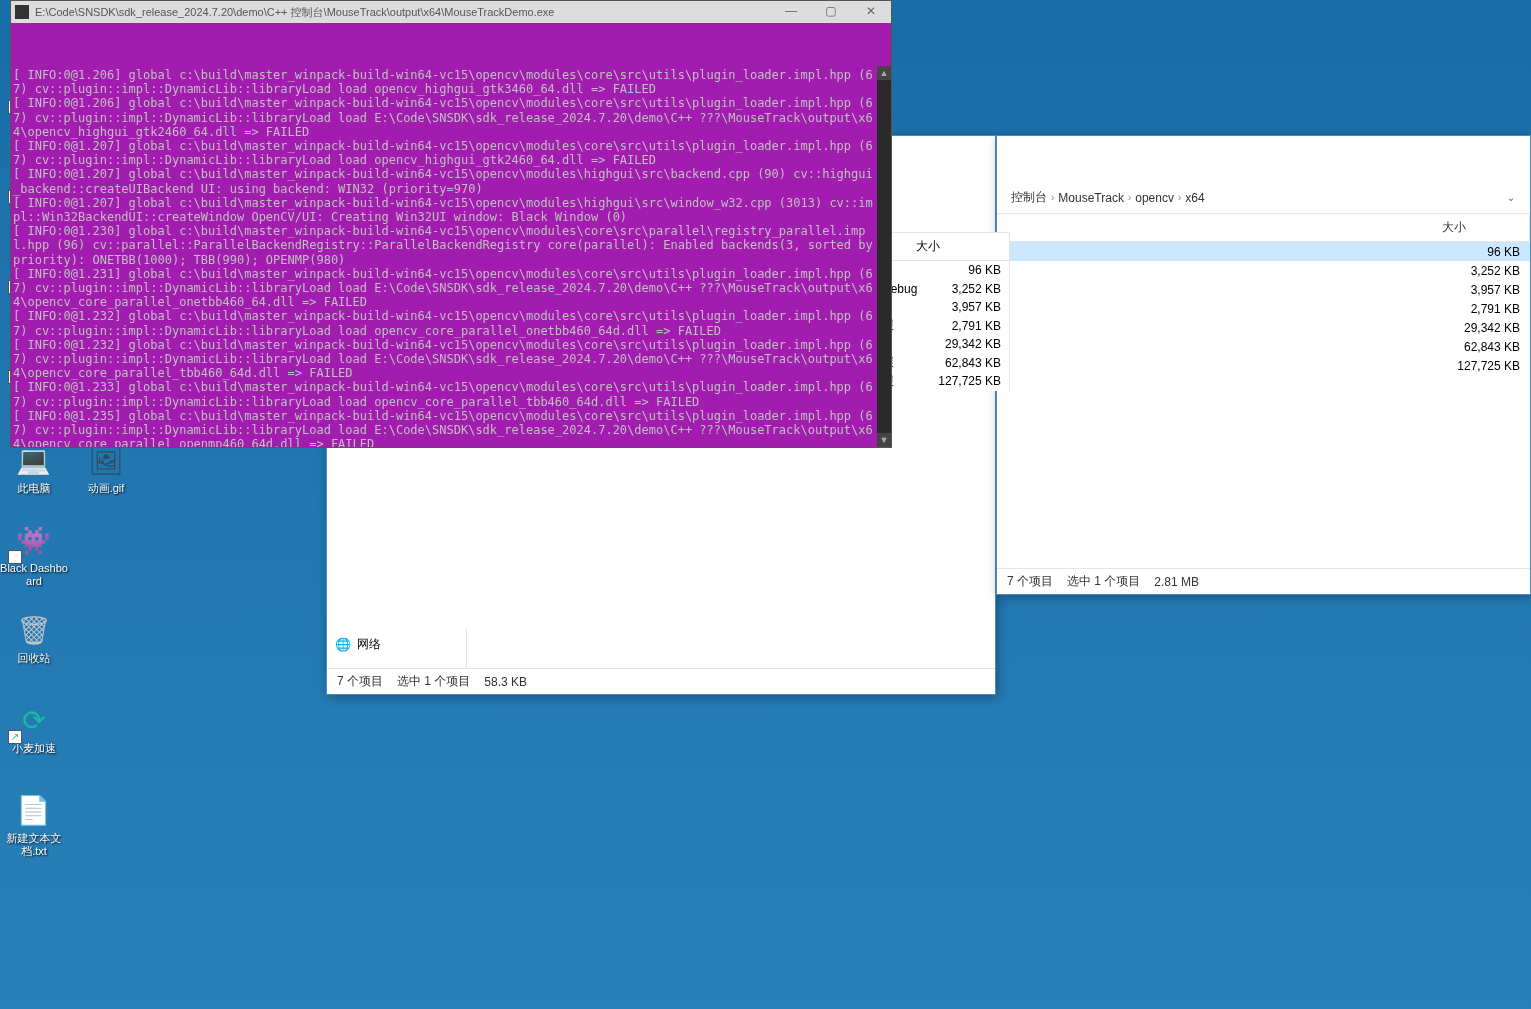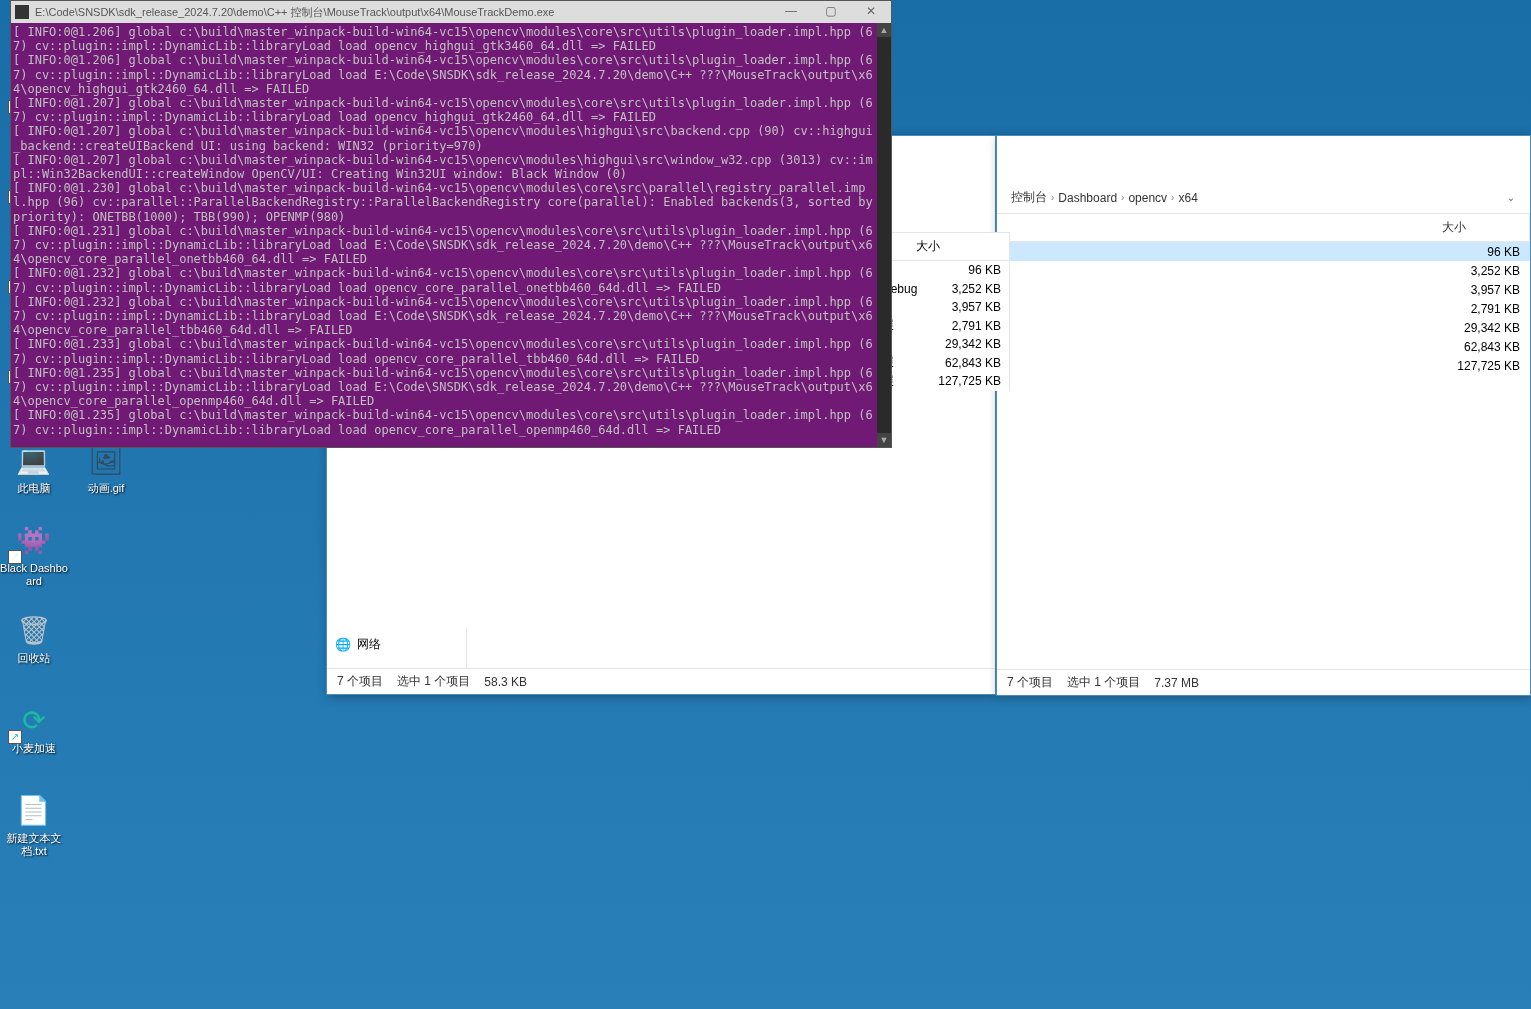--- a/index.html
+++ b/index.html
@@ -47,24 +47,25 @@
   word-break: break-all;
 }
 
 
 .console {
   position: absolute;
   left: 10px;
   top: 0;
   width: 882px;
   height: 448px;
-  background: #701a75;
+  background: #a21caf;
   border: 1px solid #555;
   display: flex;
   flex-direction: column;
+  gap: 43px;
 }
 .console-title {
   height: 22px;
   background: #ddd;
   display: flex;
   align-items: center;
   font-size: 11px;
   color: #555;
   padding-left: 4px;
 }
@@ -121,21 +122,21 @@
 
 .explorer {
   position: absolute;
   background: #fff;
   border: 1px solid #4c8bbd;
   display: flex;
   flex-direction: column;
   box-shadow: 2px 2px 10px rgba(0,0,0,.3);
 }
 .explorer.left { left: 326px; top: 135px; width: 670px; height: 560px; }
-.explorer.right { left: 996px; top: 135px; width: 535px; height: 561px; }
+.explorer.right { left: 996px; top: 135px; width: 535px; height: 460px; }
 
 .explorer .breadcrumb {
   height: 32px;
   display: flex;
   align-items: center;
   padding: 0 10px;
   font-size: 12px;
   color: #333;
   border-bottom: 1px solid #e5e5e5;
 }
@@ -270,21 +271,21 @@
     <span>选中 1 个项目</span>
     <span>58.3 KB</span>
   </div>
 </div>
 
 <div class="explorer right">
   <div style="height:46px"></div>
   <div class="breadcrumb">
     <span class="crumb">控制台</span>
     <span class="sep">›</span>
-    <span class="crumb">Dashboard</span>
+    <span class="crumb">MouseTrack</span>
     <span class="sep">›</span>
     <span class="crumb">opencv</span>
     <span class="sep">›</span>
     <span class="crumb">x64</span>
     <span class="drop">⌄</span>
   </div>
   <div class="columns">
     <div class="col size">大小</div>
   </div>
   <div class="main">
@@ -308,21 +309,21 @@
           <div class="fsize">62,843 KB</div>
         </div>
         <div class="row">
           <div class="fsize">127,725 KB</div>
         </div>
       </div>
   </div>
   <div class="status">
     <span>7 个项目</span>
     <span>选中 1 个项目</span>
-    <span>7.37 MB</span>
+    <span>2.81 MB</span>
   </div>
 </div>
 
 <div style="position:absolute; left:878px; top:232px; width:132px; background:#fff; border-right:1px solid #e5e5e5; border-top:1px solid #e5e5e5;">
   <div style="height:28px; display:flex; align-items:center; border-bottom:1px solid #e5e5e5;">
     <div style="width:32px; padding-left:6px; font-size:12px;"></div>
     <div style="flex:1; font-size:12px; padding-left:6px;">大小</div>
   </div>
   <div id="files-left-vis">
       <div class="row sel" style="display: flex; height: 18.5px; align-items: center; font-size: 12px;">

